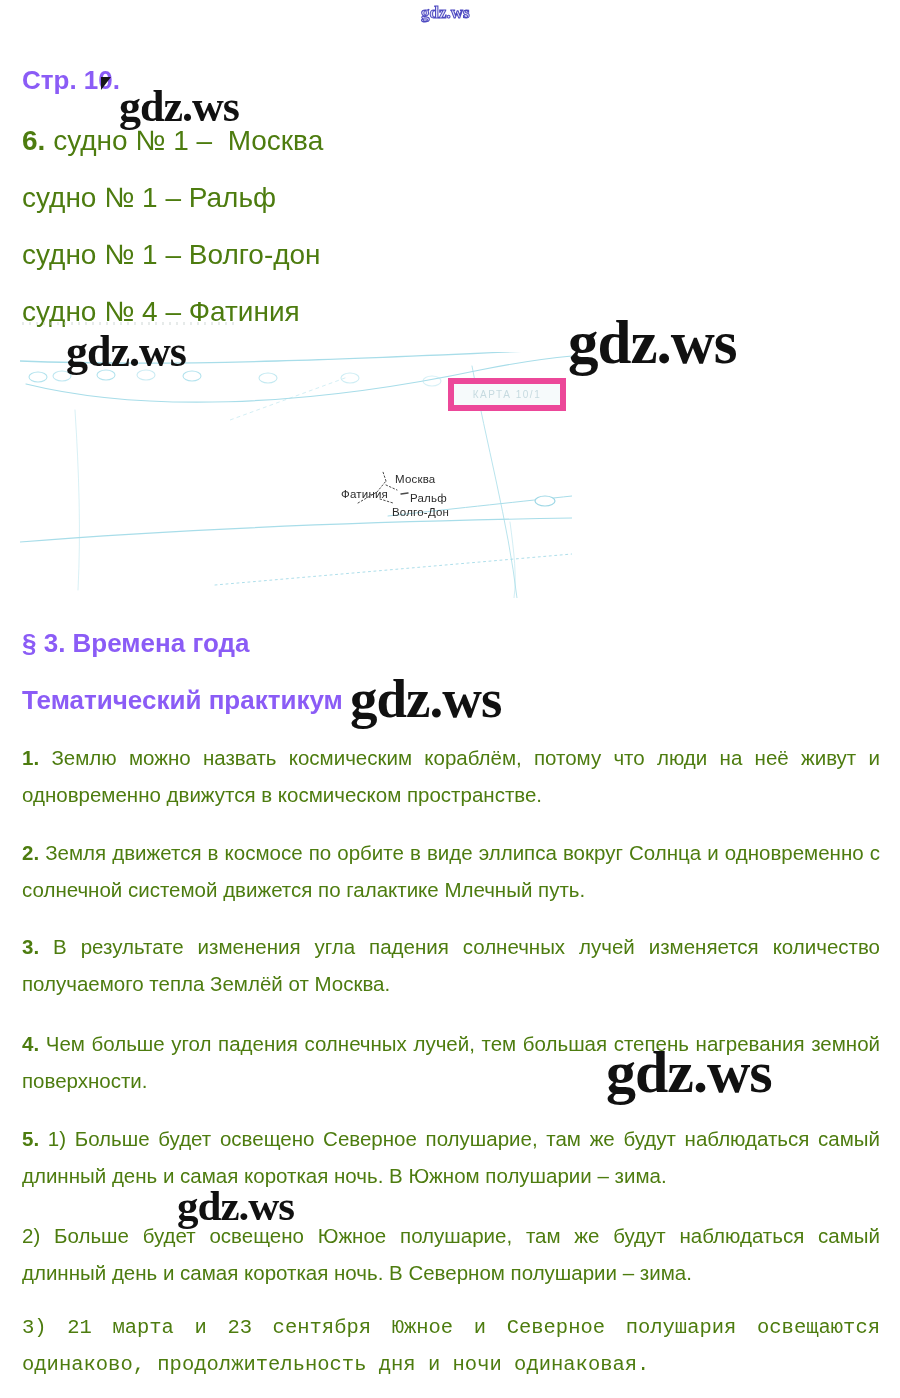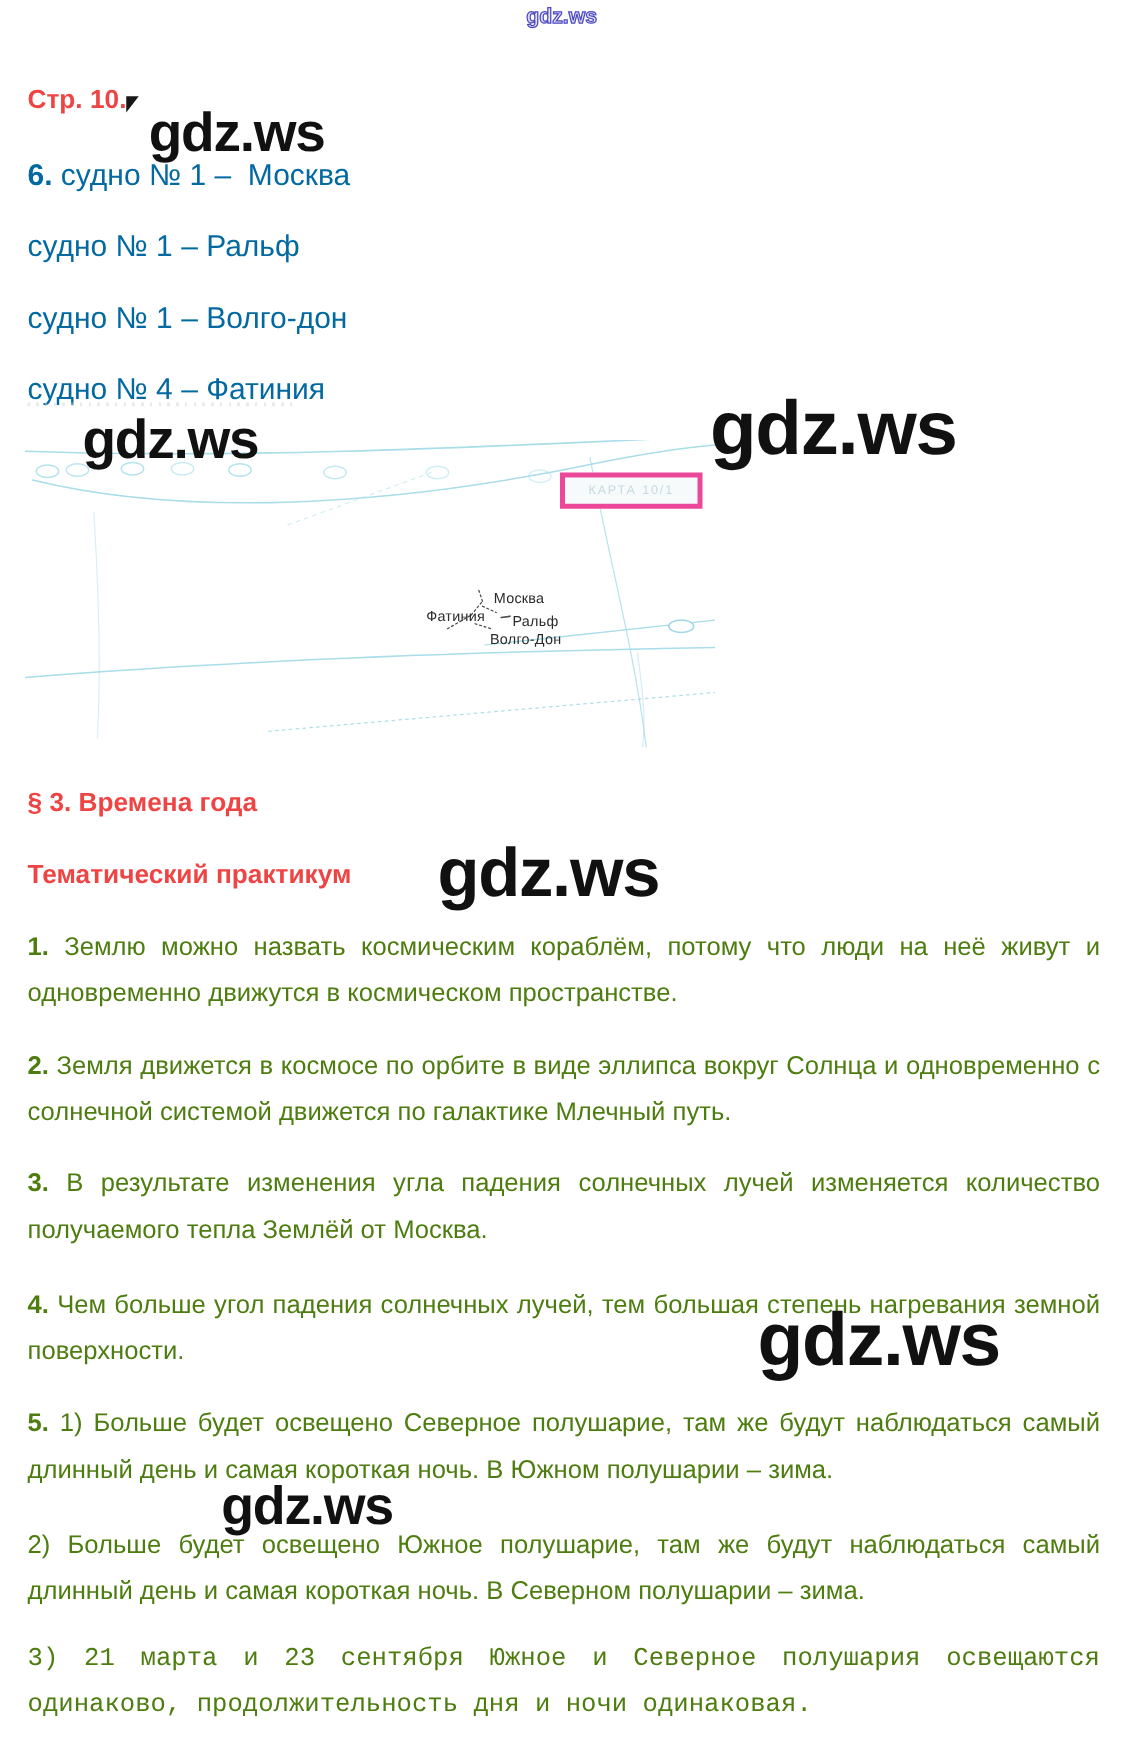--- a/index.html
+++ b/index.html
@@ -2,57 +2,57 @@
 <html><head>
 <meta charset="utf-8">
 <style>
   html,body{margin:0;padding:0;background:#ffffff;}
   .page{
     position:relative;width:900px;height:1398px;background:#ffffff;overflow:hidden;
     font-family:"Liberation Sans",sans-serif;color:#2d2d2d;
   }
   
   .wm{position:absolute;line-height:1;white-space:nowrap;color:#111;font-weight:600;
-      letter-spacing:-1px;z-index:6;}
+      letter-spacing:-1px;z-index:6;font-family:Liberation Serif, serif;}
   .wm-top{left:421px;top:4px;font-size:17px;font-weight:700;letter-spacing:0;
       color:rgba(90,86,210,.18);-webkit-text-stroke:1px #4c48c0;}
   .wm-1{left:119px;top:85px;font-size:44px;}
   .wm-2{left:66px;top:330px;font-size:44px;}
   .wm-3{left:568px;top:312px;font-size:61px;}
   .wm-4{left:350px;top:671px;font-size:55px;}
   .wm-5{left:606px;top:1042px;font-size:60px;}
   .wm-6{left:177px;top:1184px;font-size:43px;}
   
-  .h1{position:absolute;left:22px;font-size:21px;font-weight:700;line-height:26px;color:#ef4444;}
+  .h1{position:absolute;left:22px;font-size:26px;font-weight:700;line-height:26px;color:#8b5cf6;}
   .h-str{top:67px;}
   .h-sec{top:630px;}
   .h-sub{top:687px;}
   .artifact{position:absolute;left:101px;top:77px;width:0;height:0;
       border-top:13px solid #171717;border-right:10px solid transparent;}
-  .ship{position:absolute;left:22px;font-size:24px;line-height:26px;color:#0369a1;}
+  .ship{position:absolute;left:22px;font-size:28px;line-height:26px;color:#4d7c0f;}
   .ship .txt{white-space:pre-wrap;}
   .ship b{font-weight:700;}
   .ship-0{top:128px;} .ship-1{top:185px;} .ship-2{top:242px;} .ship-3{top:299px;}
   
   .para{position:absolute;left:22px;width:858px;font-size:20.5px;line-height:37px;
       text-align:justify;color:#4d7c0f;margin:0;}
   .para b{font-weight:700;}
   .p-0{top:739px;} .p-1{top:834px;} .p-2{top:928px;} .p-3{top:1025px;}
   .p-4{top:1120px;} .p-5{top:1217px;} .p-6{top:1309px;font-family:Liberation Mono, monospace;}
   
   .map{position:absolute;left:20px;top:352px;width:552px;height:246px;background:#fff;}
   .map svg{position:absolute;left:0;top:0;}
   .map-label{position:absolute;font-size:11.5px;color:#2b2b2b;letter-spacing:.2px;
       line-height:12px;white-space:nowrap;}
   .lbl-0{left:360px;top:121px;padding-left:15px;}
   .lbl-1{left:390px;top:140px;}
   .lbl-2{left:321px;top:136px;}
   .lbl-3{left:372px;top:154px;}
   .stamp{position:absolute;left:428px;top:26px;width:106px;height:21px;
-      border:4px solid #ec4899;background:#f6fafb;display:flex;align-items:center;
+      border:6px solid #ec4899;background:#f6fafb;display:flex;align-items:center;
       justify-content:center;}
   .stamp span{font-size:10px;color:#9fc0ca;opacity:.55;letter-spacing:1.5px;
       filter:blur(.4px);}
   .faint-dots{position:absolute;left:22px;top:322px;width:212px;height:3px;opacity:.45;
       background:repeating-linear-gradient(90deg,#c9d2d0 0 2px,transparent 2px 7px);}
 </style>
 </head>
 <body>
 
 <div class="page">

